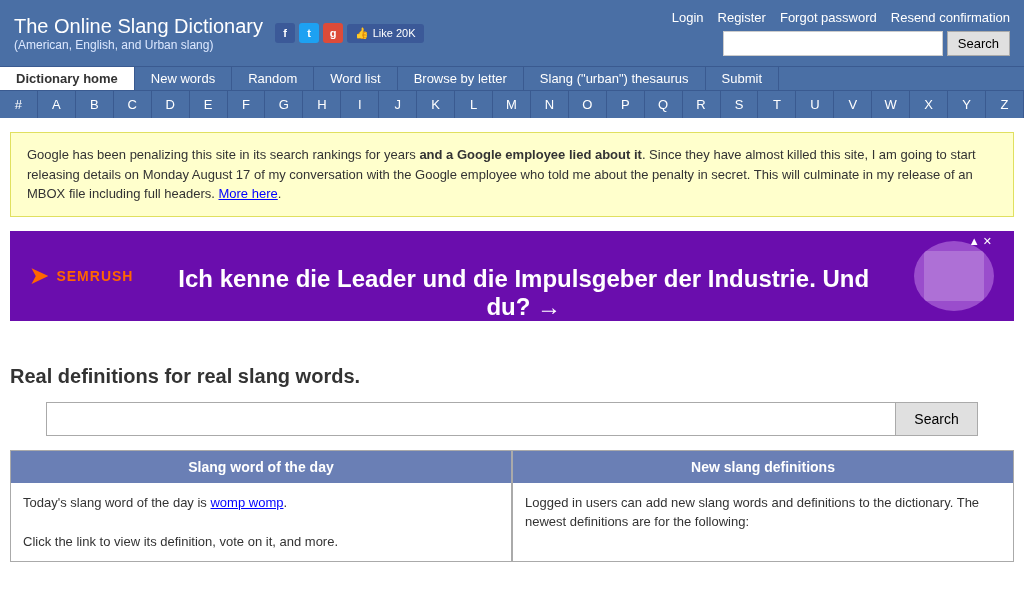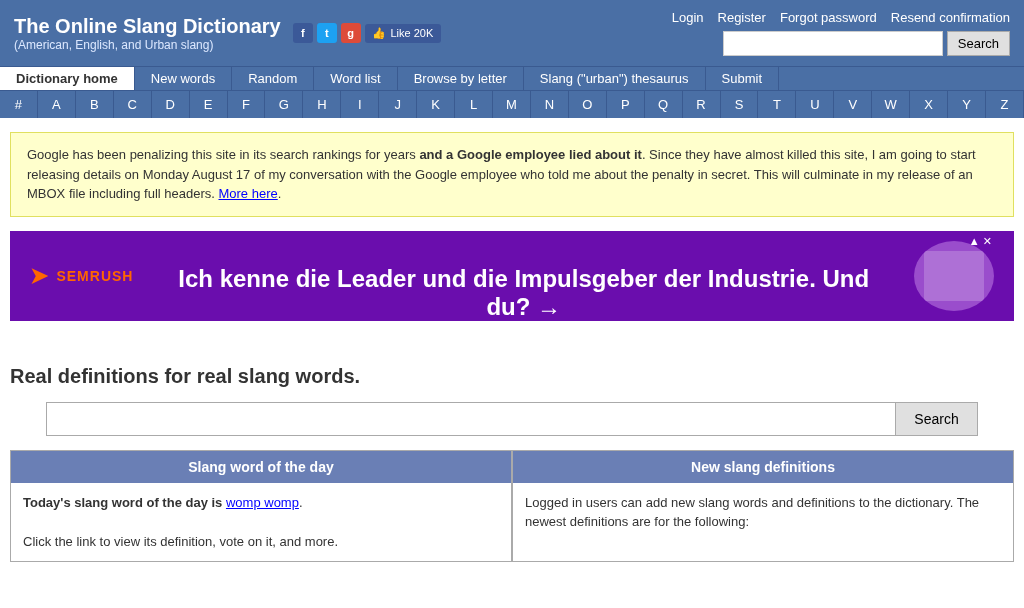--- a/index.html
+++ b/index.html
@@ -11,21 +11,21 @@
       padding: 10px 14px;
       display: flex;
       align-items: center;
       justify-content: space-between;
     }
     #header-left { display: flex; align-items: center; gap: 12px; }
     #site-title-block {}
     #site-title {
       color: #fff;
       font-size: 20px;
-      font-weight: bold;
+      font-weight: normal;
       line-height: 1.2;
     }
     #site-subtitle {
       color: #dce8ff;
       font-size: 12px;
     }
     #social-icons { display: flex; align-items: center; gap: 4px; }
     .social-icon {
       width: 20px; height: 20px;
       border-radius: 3px;
@@ -210,21 +210,21 @@
       font-size: 14px;
       font-weight: bold;
     }
     .card-body {
       padding: 10px 12px;
       font-size: 13px;
       color: #333;
       line-height: 1.5;
     }
     .card-body a { color: #00f; }
-    .card-body strong { font-weight: bold; }
+    .card-body strong { font-weight: normal; }
   </style>
 </head>
 <body>
 
 <div id="header">
   <div id="header-left">
     <div id="site-title-block">
       <div id="site-title">The Online Slang Dictionary</div>
       <div id="site-subtitle">(American, English, and Urban slang)</div>
     </div>

